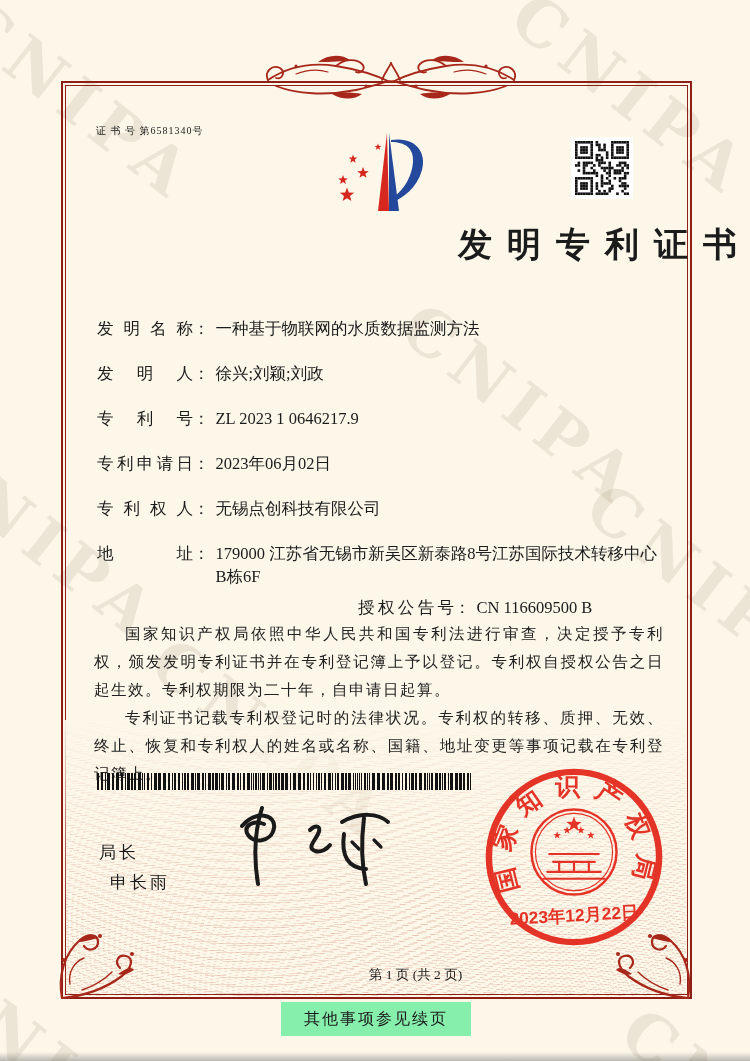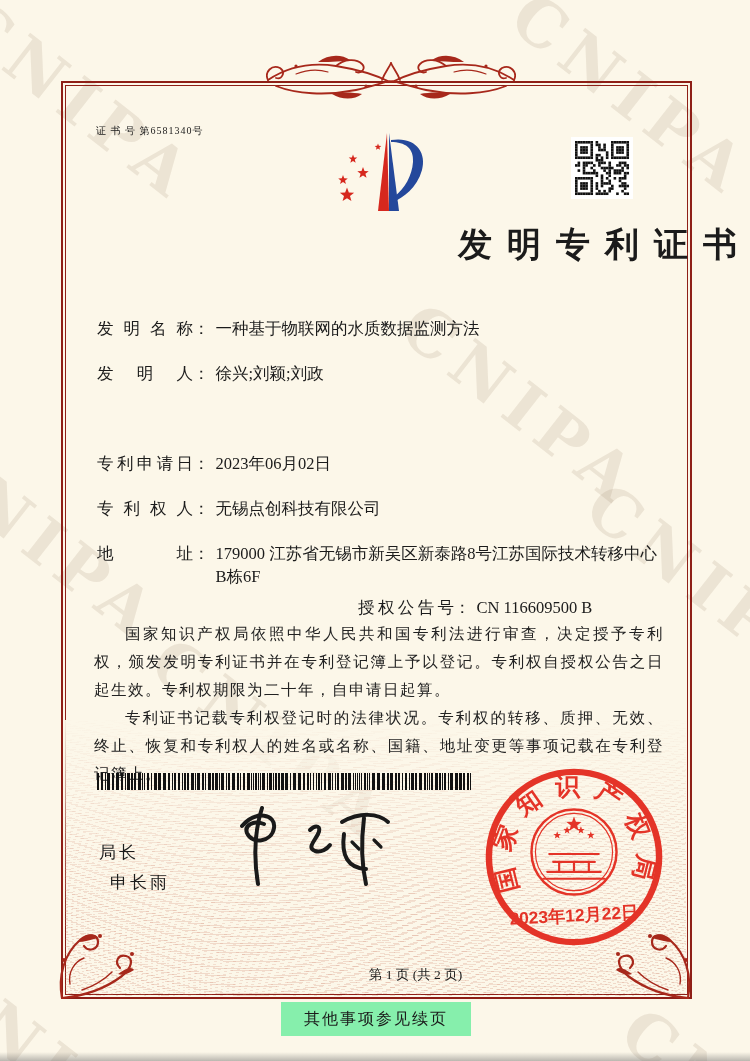--- a/index.html
+++ b/index.html
@@ -391,20 +391,23 @@
     </svg>
 
   <div class="title">发明专利证书</div>
 
   <div class="frow" style="top:317px">
     <span class="flabel">发明名称</span><span class="fcolon">：</span><span class="fvalue">一种基于物联网的水质数据监测方法</span>
   </div>
   <div class="frow" style="top:362px">
     <span class="flabel">发明人</span><span class="fcolon">：</span><span class="fvalue">徐兴;刘颖;刘政</span>
   </div>
+  <div class="frow" style="top:407px">
+    <span class="flabel">专利号</span><span class="fcolon">：</span><span class="fvalue">ZL 2023 1 0646217.9</span>
+  </div>
   <div class="frow" style="top:452px">
     <span class="flabel">专利申请日</span><span class="fcolon">：</span><span class="fvalue">2023年06月02日</span>
   </div>
   <div class="frow" style="top:497px">
     <span class="flabel">专利权人</span><span class="fcolon">：</span><span class="fvalue">无锡点创科技有限公司</span>
   </div>
   <div class="frow" style="top:542px">
     <span class="flabel">地址</span><span class="fcolon">：</span><span class="fvalue">179000 江苏省无锡市新吴区新泰路8号江苏国际技术转移中心B栋6F</span>
   </div>
   <div class="frow" style="top:596px;position:absolute">

